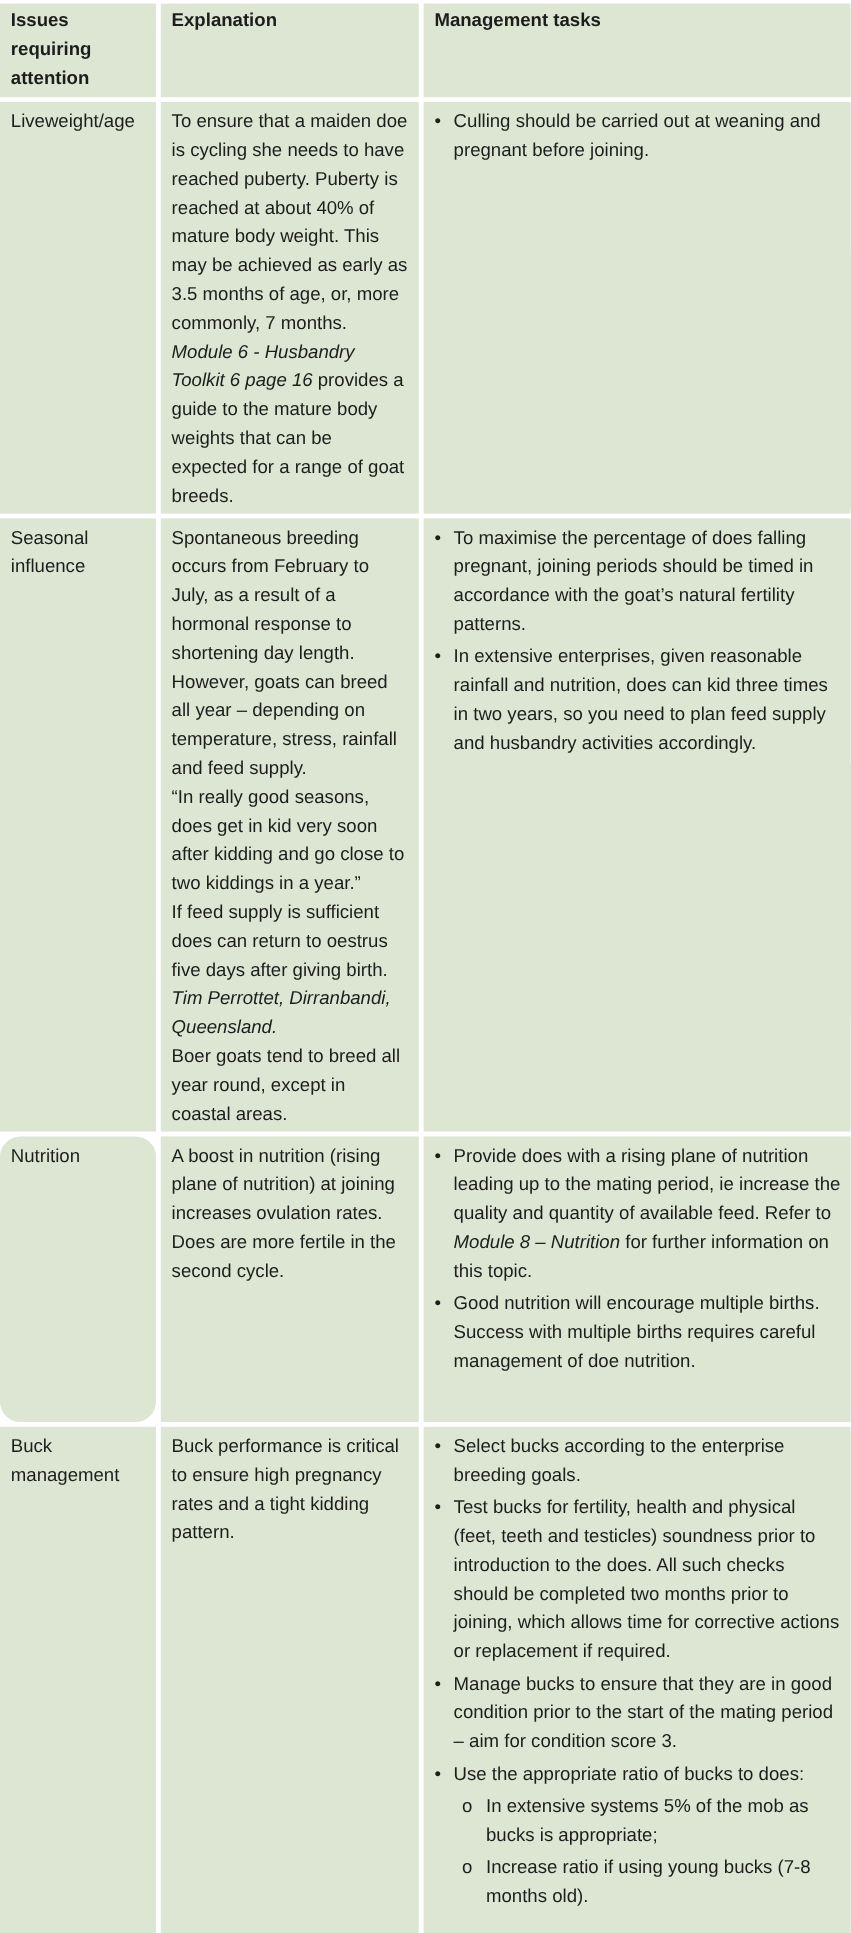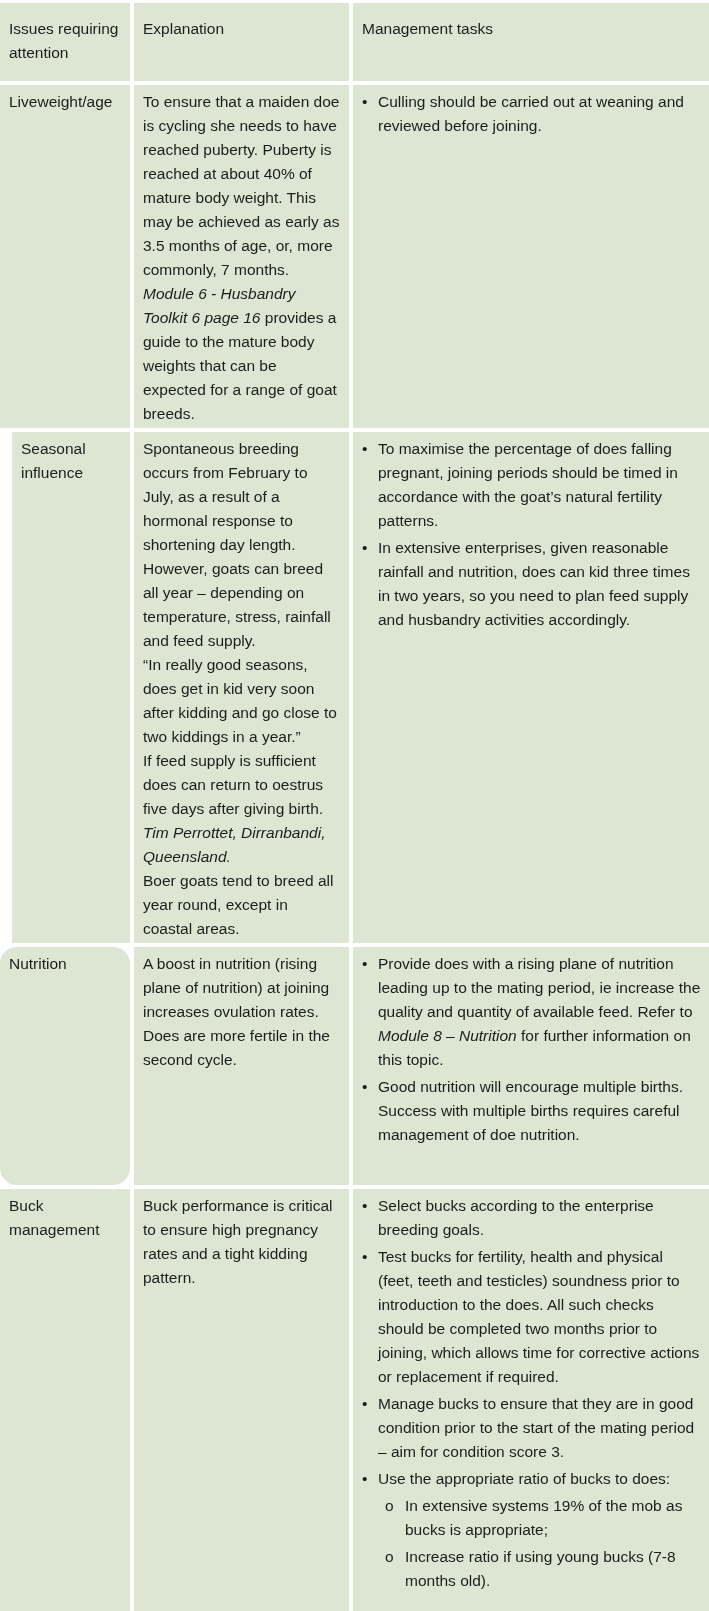--- a/index.html
+++ b/index.html
@@ -25,23 +25,23 @@
     box-sizing:border-box;
   }
   .cell{
     background:var(--cell-bg);
     padding:5px 8px 2px 9px;
     box-sizing:border-box;
     font-size:15.5px;
     line-height:24px;
   }
   .cell.header{
-    font-weight:400;
+    font-weight:700;
     min-height:78px;
-    padding-top:14px;
+    padding-top:3px;
   }
   .para{margin:0;}
   .issue-label{margin:0;}
   .task{
     display:flex;
     align-items:flex-start;
     margin:0 0 3px 0;
   }
   .task .marker{
     flex:0 0 16px;
@@ -68,24 +68,24 @@
 <div class="cell issue-cell" style="min-height: 313px;">
       <p class="issue-label">Liveweight/age</p>
     </div>
     <div class="cell explanation-cell">
       <p class="para"><span>To ensure that a maiden doe is cycling she needs to have reached puberty. Puberty is reached at about 40% of mature body weight. This may be achieved as early as 3.5 months of age, or, more commonly, 7 months.</span></p>
       <p class="para"><i>Module 6 - Husbandry Toolkit 6 page 16</i><span> provides a guide to the mature body weights that can be expected for a range of goat breeds.</span></p>
     </div>
     <div class="cell tasks-cell">
       <div class="task">
         <span class="marker">•</span>
-        <span class="task-text"><span>Culling should be carried out at weaning and reviewed before joining.</span></span>
+        <span class="task-text"><span>Culling should be carried out at weaning and pregnant before joining.</span></span>
       </div>
     </div>
-    <div class="cell issue-cell" style="min-height: 483px; margin-left: 12px;">
+    <div class="cell issue-cell" style="min-height: 483px;">
       <p class="issue-label">Seasonal influence</p>
     </div>
     <div class="cell explanation-cell">
       <p class="para"><span>Spontaneous breeding occurs from February to July, as a result of a hormonal response to shortening day length.</span></p>
       <p class="para"><span>However, goats can breed all year – depending on temperature, stress, rainfall and feed supply.</span></p>
       <p class="para"><span>“In really good seasons, does get in kid very soon after kidding and go close to two kiddings in a year.”</span></p>
       <p class="para"><span>If feed supply is sufficient does can return to oestrus five days after giving birth.</span></p>
       <p class="para"><i>Tim Perrottet, Dirranbandi, Queensland.</i></p>
       <p class="para"><span>Boer goats tend to breed all year round, except in coastal areas.</span></p>
     </div>
@@ -134,20 +134,20 @@
       <div class="task">
         <span class="marker">•</span>
         <span class="task-text"><span>Manage bucks to ensure that they are in good condition prior to the start of the mating period – aim for condition score 3.</span></span>
       </div>
       <div class="task">
         <span class="marker">•</span>
         <span class="task-text"><span>Use the appropriate ratio of bucks to does:</span></span>
       </div>
       <div class="task sub">
         <span class="marker">o</span>
-        <span class="task-text"><span>In extensive systems 19% of the mob as bucks is appropriate;</span></span>
+        <span class="task-text"><span>In extensive systems 5% of the mob as bucks is appropriate;</span></span>
       </div>
       <div class="task sub">
         <span class="marker">o</span>
         <span class="task-text"><span>Increase ratio if using young bucks (7-8 months old).</span></span>
       </div>
     </div>
   </div>
 
 </body></html>

